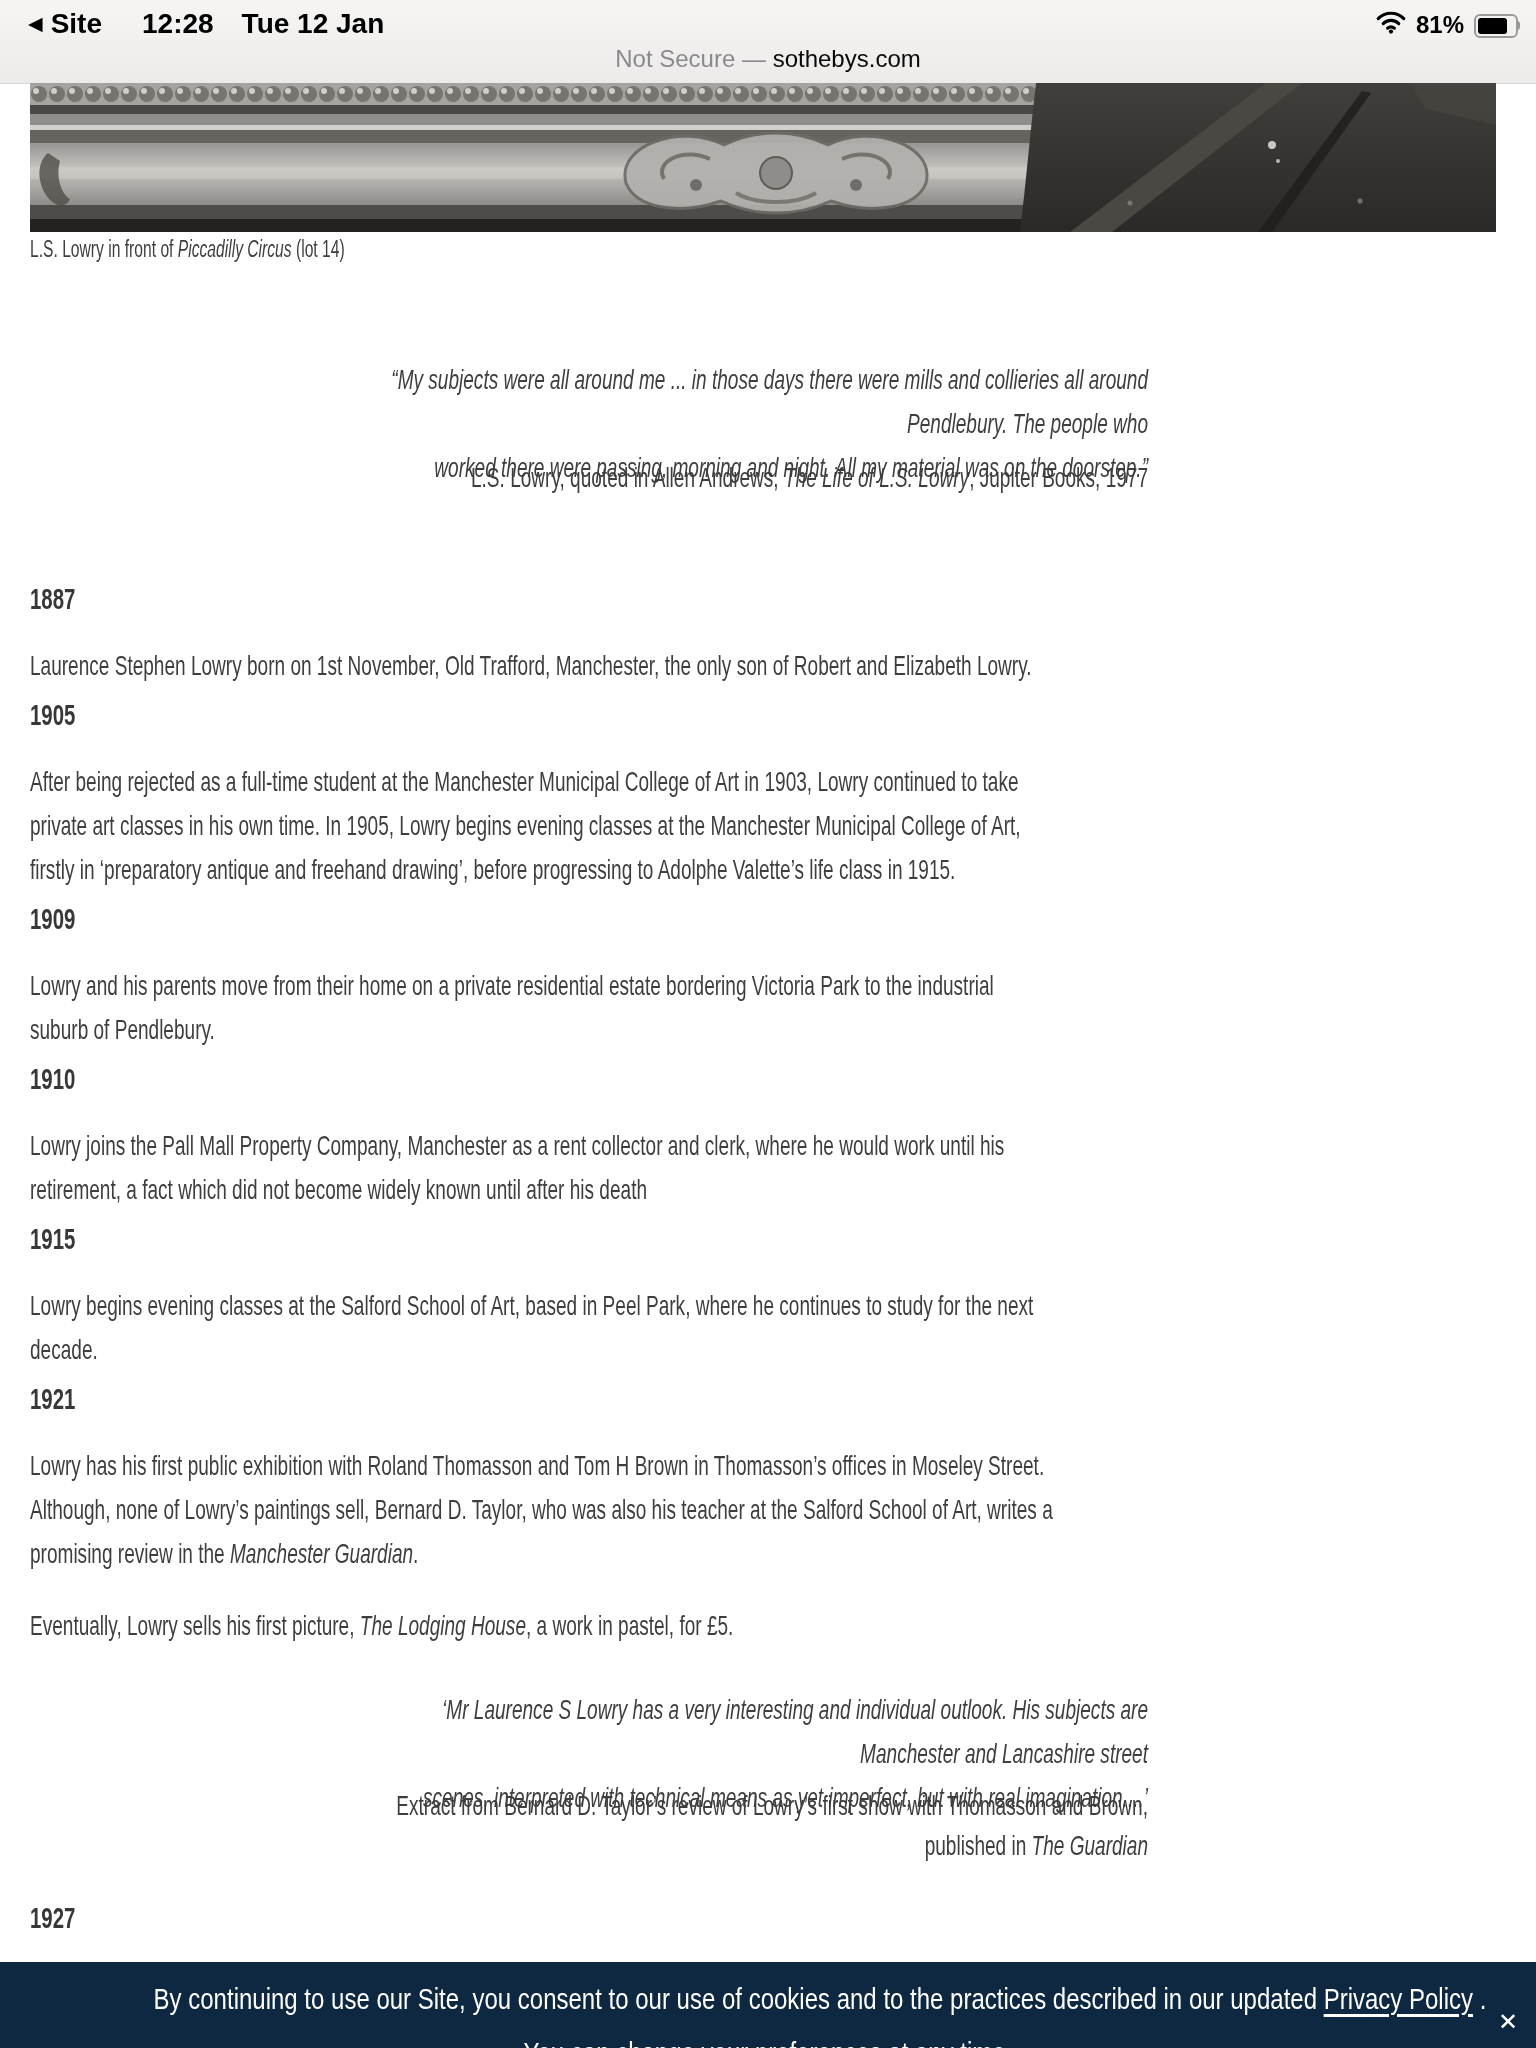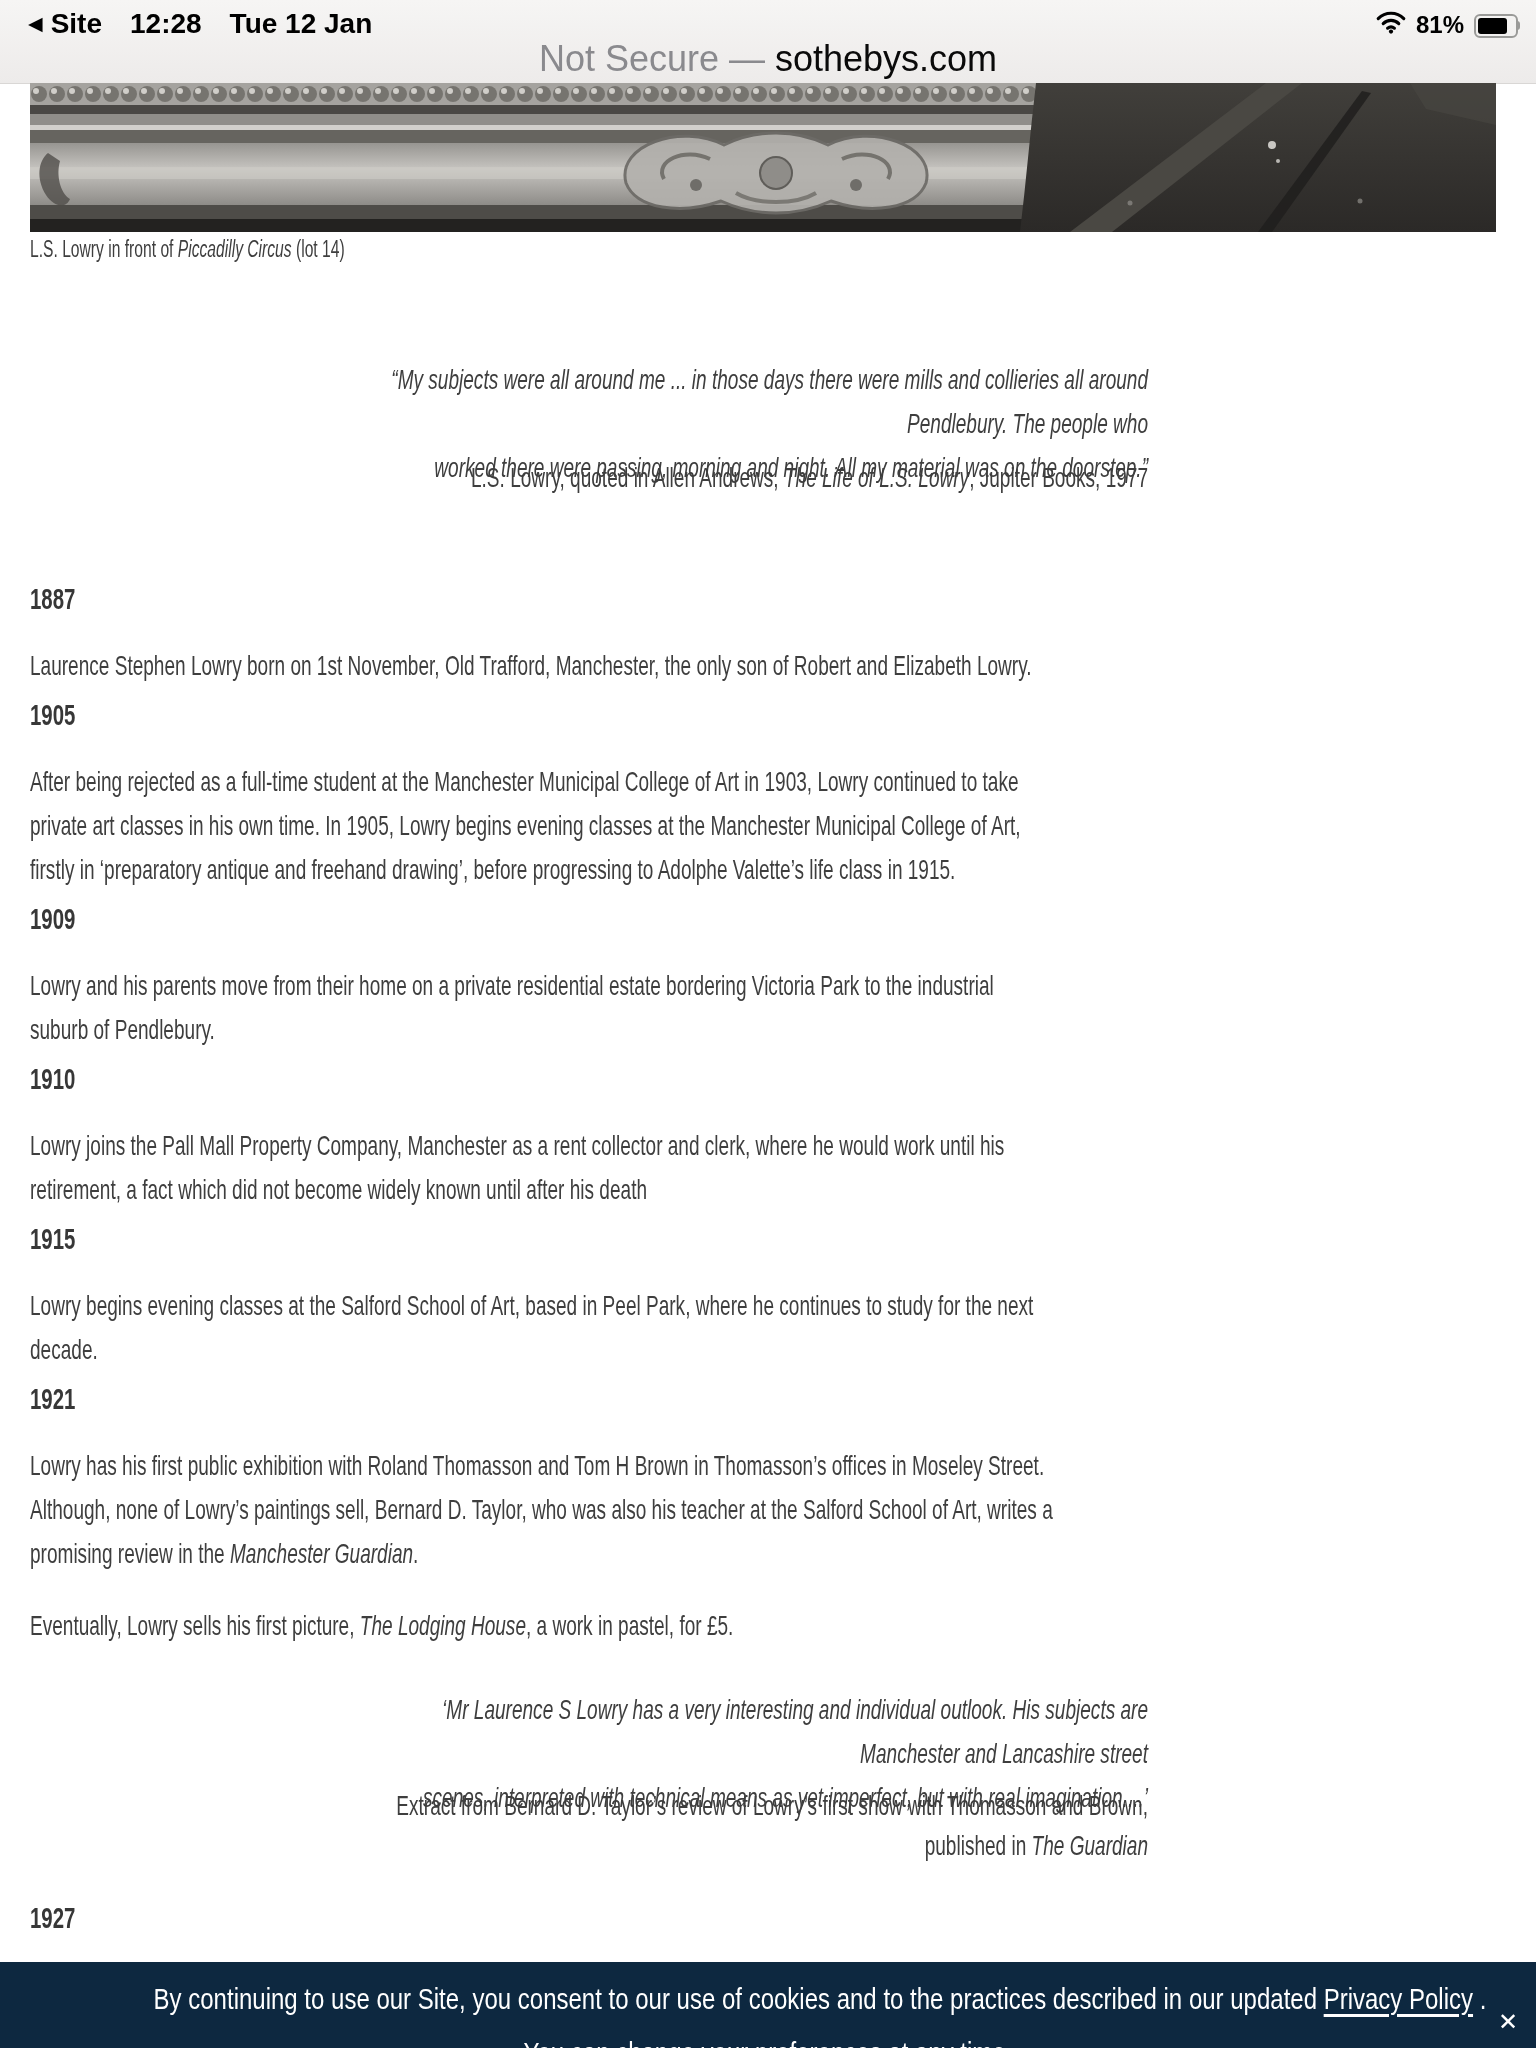--- a/index.html
+++ b/index.html
@@ -5,29 +5,29 @@
   html,body{margin:0;padding:0;background:#ffffff;}
   .page{position:relative;width:1536px;height:2048px;overflow:hidden;background:#ffffff;
         font-family:"Liberation Sans","DejaVu Sans",sans-serif;color:#3e3e3e;}
 
   
   .chrome{position:absolute;top:0;left:0;width:1536px;height:83px;
           background:linear-gradient(#f6f5f4,#edebea);border-bottom:1px solid #d9d7d5;}
   .status-left{position:absolute;left:28px;top:8px;display:flex;align-items:center;
                font-size:28px;font-weight:600;color:#000;}
   .back-tri{font-size:19px;margin-right:8px;position:relative;top:-1px;}
-  .status-time{margin-left:28px;text-align:center;}
+  .status-time{margin-left:40px;text-align:center;}
   .status-date{margin-left:28px;font-weight:600;}
   .status-right{position:absolute;right:16px;top:10px;display:flex;align-items:center;gap:10px;
                 font-size:24px;font-weight:600;color:#000;}
   .batt{position:relative;width:46px;height:22px;}
   .batt .shell{position:absolute;left:0;top:0;width:40px;height:20px;border:2px solid #9a9a98;border-radius:6px;}
   .batt .fill{position:absolute;left:4px;top:4px;width:29px;height:16px;background:#000;border-radius:3px;}
   .batt .nub{position:absolute;right:0;top:7px;width:4px;height:9px;background:#9a9a98;border-radius:0 3px 3px 0;}
-  .urlbar{position:absolute;left:0;top:42px;width:1536px;text-align:center;font-size:36px;line-height:34px;}
+  .urlbar{position:absolute;left:0;top:42px;width:1536px;text-align:center;font-size:24px;line-height:34px;}
   .url-sec{color:#8a8a8e;}
   .url-dom{color:#0a0a0a;}
 
   
   .photo{position:absolute;left:30px;top:83px;width:1466px;height:149px;overflow:hidden;}
   .photo svg{display:block;width:100%;height:100%;}
 
   
   .cond{transform:scaleX(0.68);transform-origin:0 0;white-space:pre-line;}
   .cond-r{transform:scaleX(0.68);transform-origin:100% 0;white-space:pre-line;}

